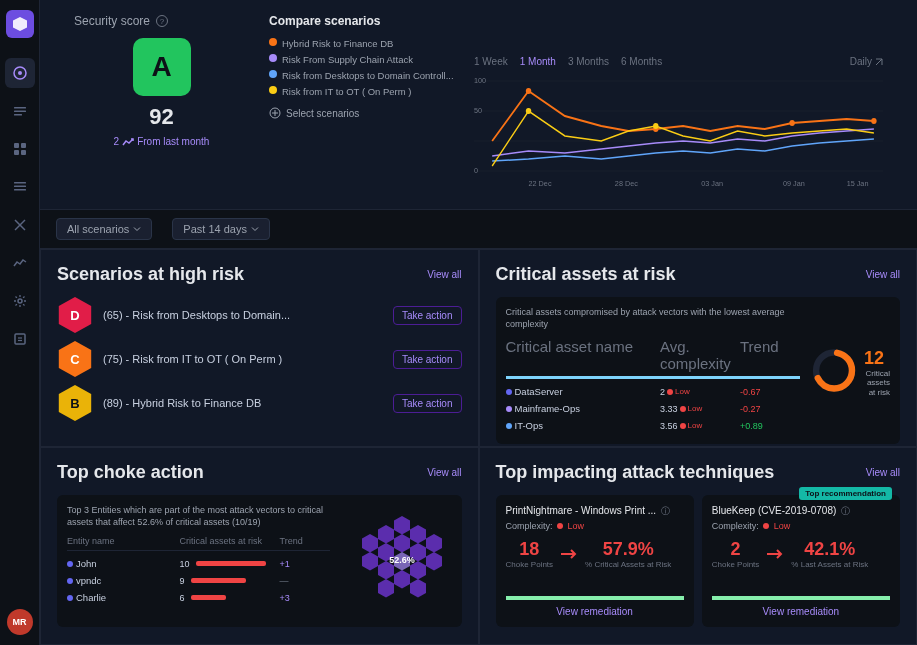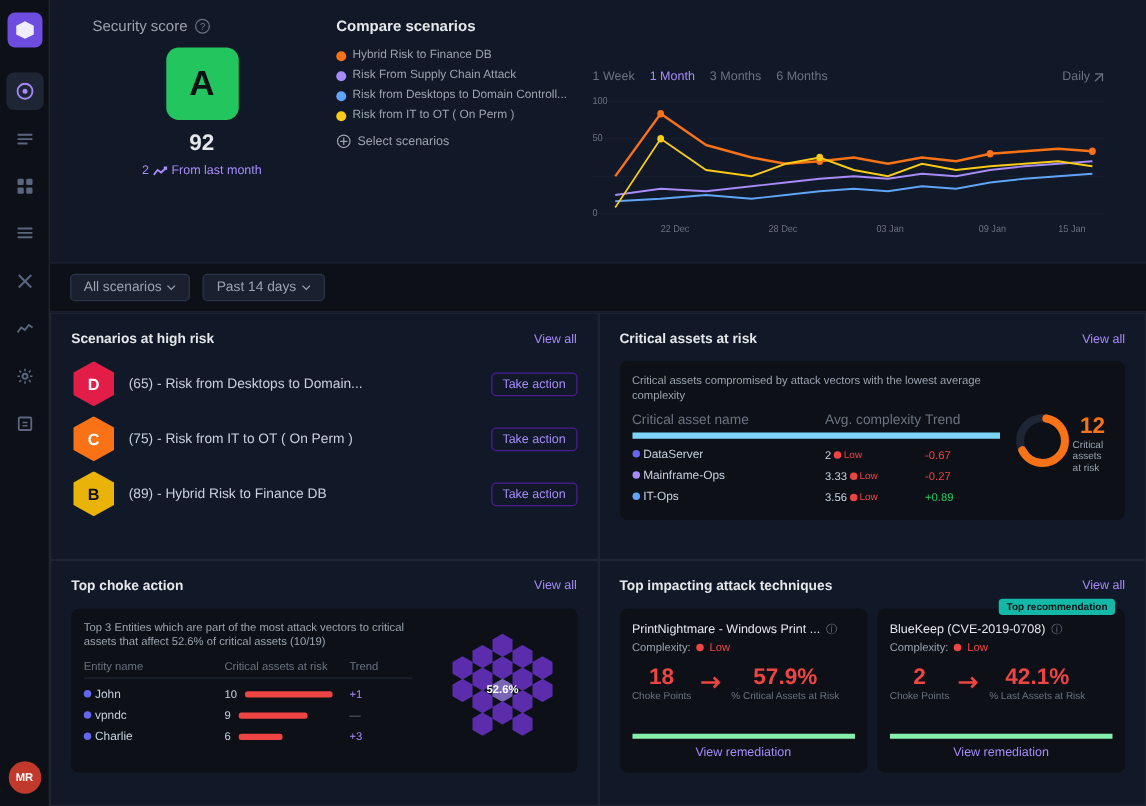--- a/index.html
+++ b/index.html
@@ -84,21 +84,21 @@
     .score-badge {
       width: 58px; height: 58px;
       background: #22c55e;
       border-radius: 10px;
       display: flex; align-items: center; justify-content: center;
       font-size: 28px; font-weight: bold; color: #0d1117;
       margin: 0 auto 8px auto;
     }
     .score-number {
       text-align: center;
-      font-size: 18px;
+      font-size: 22px;
       font-weight: bold;
       color: #e5e7eb;
       margin-bottom: 6px;
     }
     .score-change {
       text-align: center;
       font-size: 10px;
       color: #6b7280;
       display: flex;
       align-items: center;
@@ -113,21 +113,21 @@
       flex-shrink: 0;
     }
     .compare-title {
       font-size: 12px;
       color: #e5e7eb;
       font-weight: 600;
       margin-bottom: 10px;
     }
     .legend-item {
       display: flex;
-      align-items: flex-end;
+      align-items: flex-start;
       gap: 5px;
       font-size: 9.5px;
       color: #9ca3af;
       margin-bottom: 5px;
     }
     .legend-dot {
       width: 8px; height: 8px;
       border-radius: 50%;
       flex-shrink: 0;
     }
@@ -169,21 +169,21 @@
     }
     .chart-svg-container {
       width: 100%;
       height: 120px;
     }
 
     
     .filter-bar {
       display: flex;
       align-items: center;
-      gap: 10px;
+      gap: 20px;
       padding: 8px 16px;
       background: #0d1117;
       border-bottom: 1px solid #1e2535;
     }
     .filter-btn {
       display: flex;
       align-items: center;
       gap: 4px;
       font-size: 11px;
       color: #9ca3af;
@@ -211,21 +211,21 @@
       overflow: hidden;
     }
 
     .panel-header {
       display: flex;
       align-items: center;
       justify-content: space-between;
       margin-bottom: 12px;
     }
     .panel-title {
-      font-size: 11px;
+      font-size: 18px;
       font-weight: 600;
       color: #e5e7eb;
     }
     .view-all-link {
       font-size: 10px;
       color: #a78bfa;
       cursor: pointer;
     }
 
     
@@ -275,24 +275,24 @@
     }
     .critical-subtitle {
       font-size: 9px;
       color: #9ca3af;
       margin-bottom: 8px;
       line-height: 1.3;
     }
     .critical-table-header {
       display: grid;
       grid-template-columns: 1fr 80px 60px;
-      font-size: 11px;
+      font-size: 15px;
       color: #6b7280;
       margin-bottom: 4px;
-      border-bottom: 5px solid #7dd3fc;
+      border-bottom: 3px solid #7dd3fc;
       padding-bottom: 4px;
     }
     .critical-table-row {
       display: grid;
       grid-template-columns: 1fr 80px 60px;
       font-size: 9.5px;
       color: #c8d0e0;
       padding: 3px 0;
       align-items: center;
     }
@@ -325,21 +325,21 @@
       justify-content: center;
     }
     .donut-label {
       font-size: 18px;
       font-weight: bold;
       color: #f97316;
     }
     .donut-sublabel {
       font-size: 8px;
       color: #9ca3af;
-      text-align: left;
+      text-align: right;
       line-height: 1.2;
     }
 
     
     .choke-inner {
       background: #0d1117;
       border-radius: 6px;
       padding: 10px;
       display: flex;
       gap: 22px;

